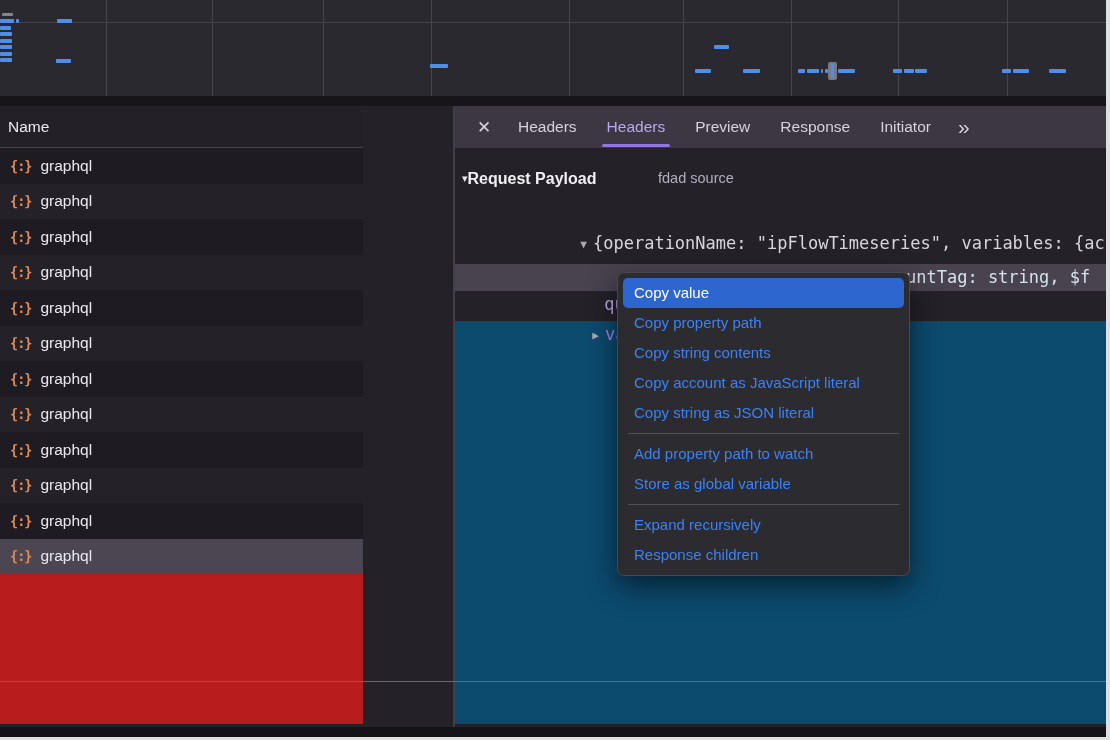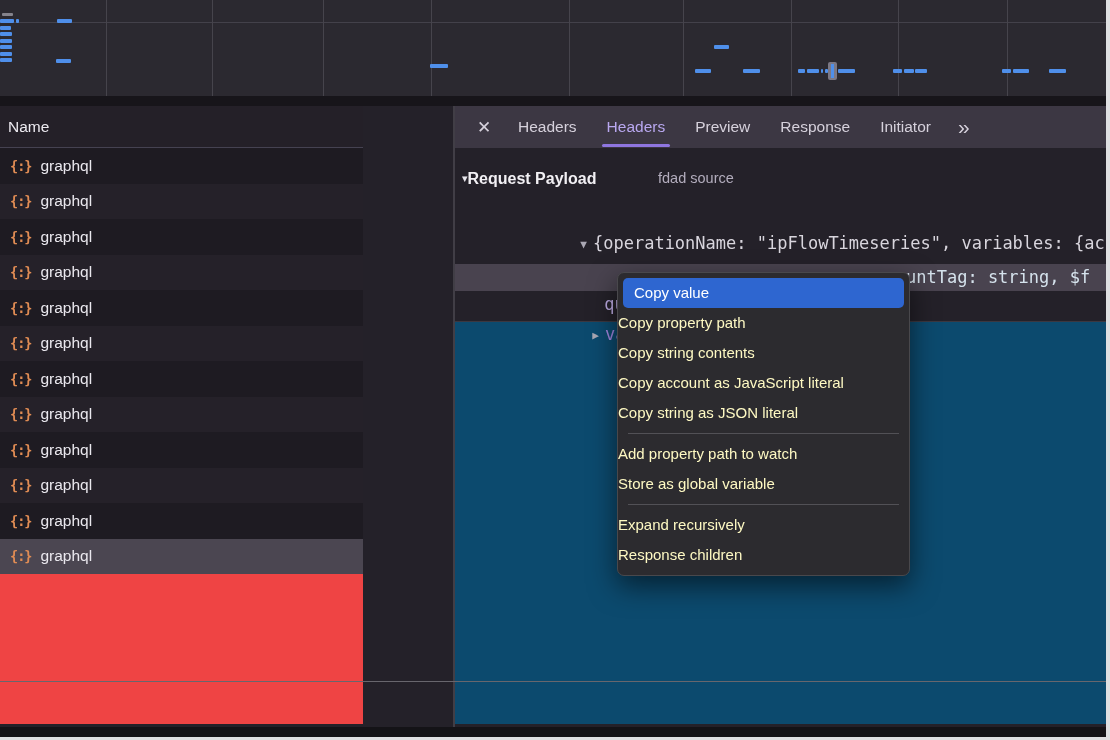--- a/index.html
+++ b/index.html
@@ -11,21 +11,21 @@
   .overview{position:absolute;left:0;top:0;width:100%;height:96px;background:#2b2930;}
   .ov-grid{position:absolute;top:0;width:1px;height:96px;background:#46444c;}
   .ov-hline{position:absolute;left:0;top:22px;width:100%;height:1px;background:#43414a;}
   .ov-bar{position:absolute;background:#4f8fea;border-radius:1px;}
   .ov-mini{position:absolute;background:#85838c;border-radius:1px;}
   .ov-marker{position:absolute;background:#7b7885;border-radius:2px;}
   .ov-marker .inner{position:absolute;left:3px;top:2px;width:3px;bottom:2px;background:#4f8fea;}
   .topstrip{position:absolute;left:0;top:96px;width:100%;height:10px;background:#17151a;}
 
   
-  .left-panel{position:absolute;left:0;top:106px;width:363px;bottom:13px;background:#ef4444;}
+  .left-panel{position:absolute;left:0;top:106px;width:363px;bottom:13px;background:#b91c1c;}
   .name-header{position:absolute;left:0;top:0;width:100%;height:42px;background:#242028;border-bottom:1px solid #454251;box-sizing:border-box;}
   .name-header .lbl{position:absolute;left:8px;top:0;line-height:42px;font-size:15.5px;color:#eceaf0;}
   .rows{position:absolute;left:0;top:42px;width:100%;}
   .req-row{position:relative;height:35.5px;display:flex;align-items:center;}
   .req-row.odd{background:#1e1b22;}
   .req-row.even{background:#252129;}
   .req-row.selected{background:#4b4651;}
   .req-icon{margin-left:10px;font-family:"DejaVu Sans Mono",monospace;font-size:13.5px;font-weight:bold;color:#e08c54;letter-spacing:-1px;}
   .req-label{margin-left:9px;font-size:15.5px;color:#eae8ee;}
   .vdivider{position:absolute;left:453px;top:106px;width:2px;height:621px;background:#413e46;z-index:3;}
@@ -52,21 +52,21 @@
   .t-key{color:#a287e2;}
   .t-str{color:#41b0ec;}
   .hl-band{position:absolute;left:0;top:116px;width:100%;height:27px;background:#49434f;}
   .t-key-hl{color:#bdace4;}
   .t-str-hl{color:#d5e2ec;}
   .t-frag{position:absolute;height:22px;line-height:27px;font-family:"DejaVu Sans Mono",monospace;white-space:pre;}
   .t-white{color:#e3e1e7;}
 
   
   .ctx-menu{position:absolute;left:617px;top:272px;width:293px;background:#2c2b2f;border:1px solid #49484c;border-radius:7px;box-shadow:0 10px 28px rgba(0,0,0,0.55);padding:5px 0;box-sizing:border-box;z-index:10;}
-  .ctx-item{height:30px;line-height:30px;font-size:15px;color:#fef9c3;white-space:nowrap;}
+  .ctx-item{height:30px;line-height:30px;padding-left:16px;font-size:15px;color:#3b82f6;white-space:nowrap;}
   .ctx-item.highlighted{margin:0 5px;padding-left:11px;background:#2e66d0;border-radius:5px;color:#ffffff;}
   .ctx-sep{height:1px;background:#525156;margin:5px 10px;}
 
   
   .hdivider{position:absolute;left:0;top:681px;width:1106px;height:1px;background:#68666d;z-index:4;}
   .blackband{position:absolute;left:0;top:727px;width:1106px;height:10px;background:#141317;z-index:4;}
 </style>
 </head>
 <body>
 

